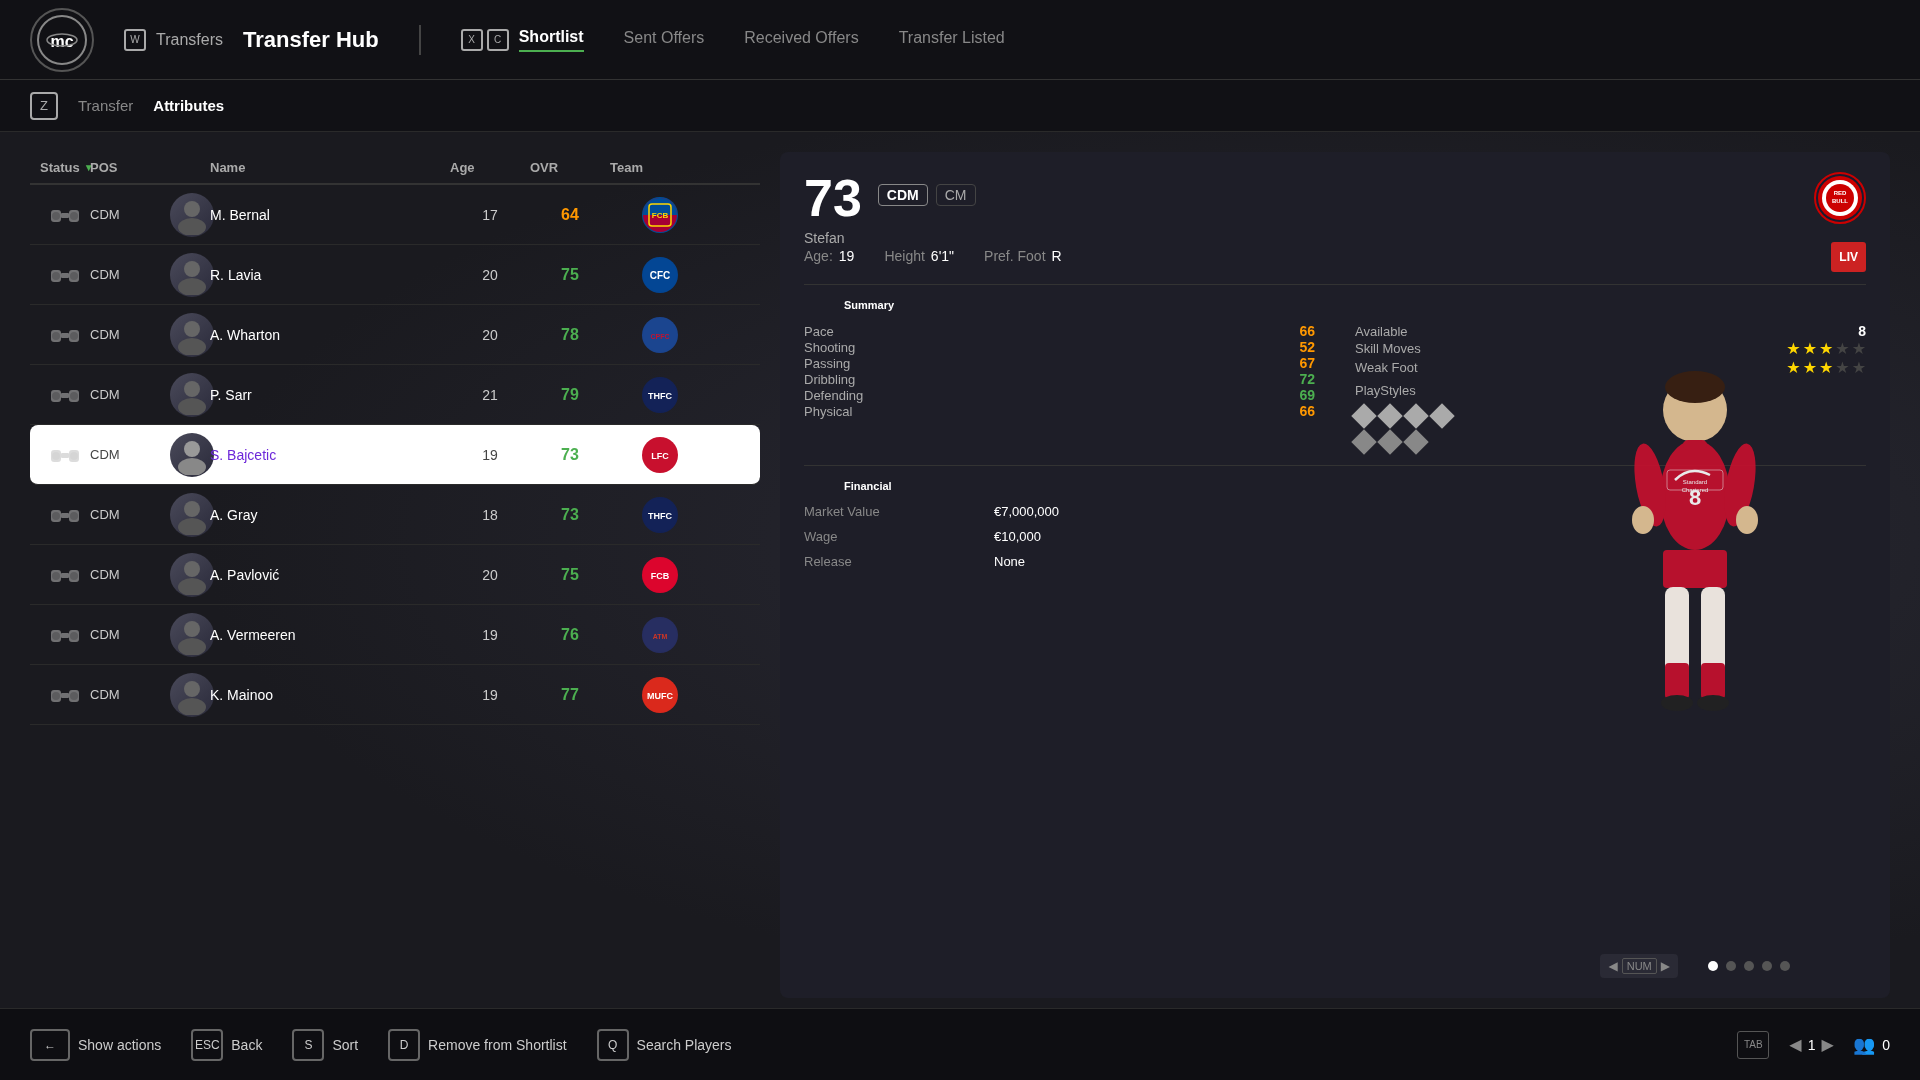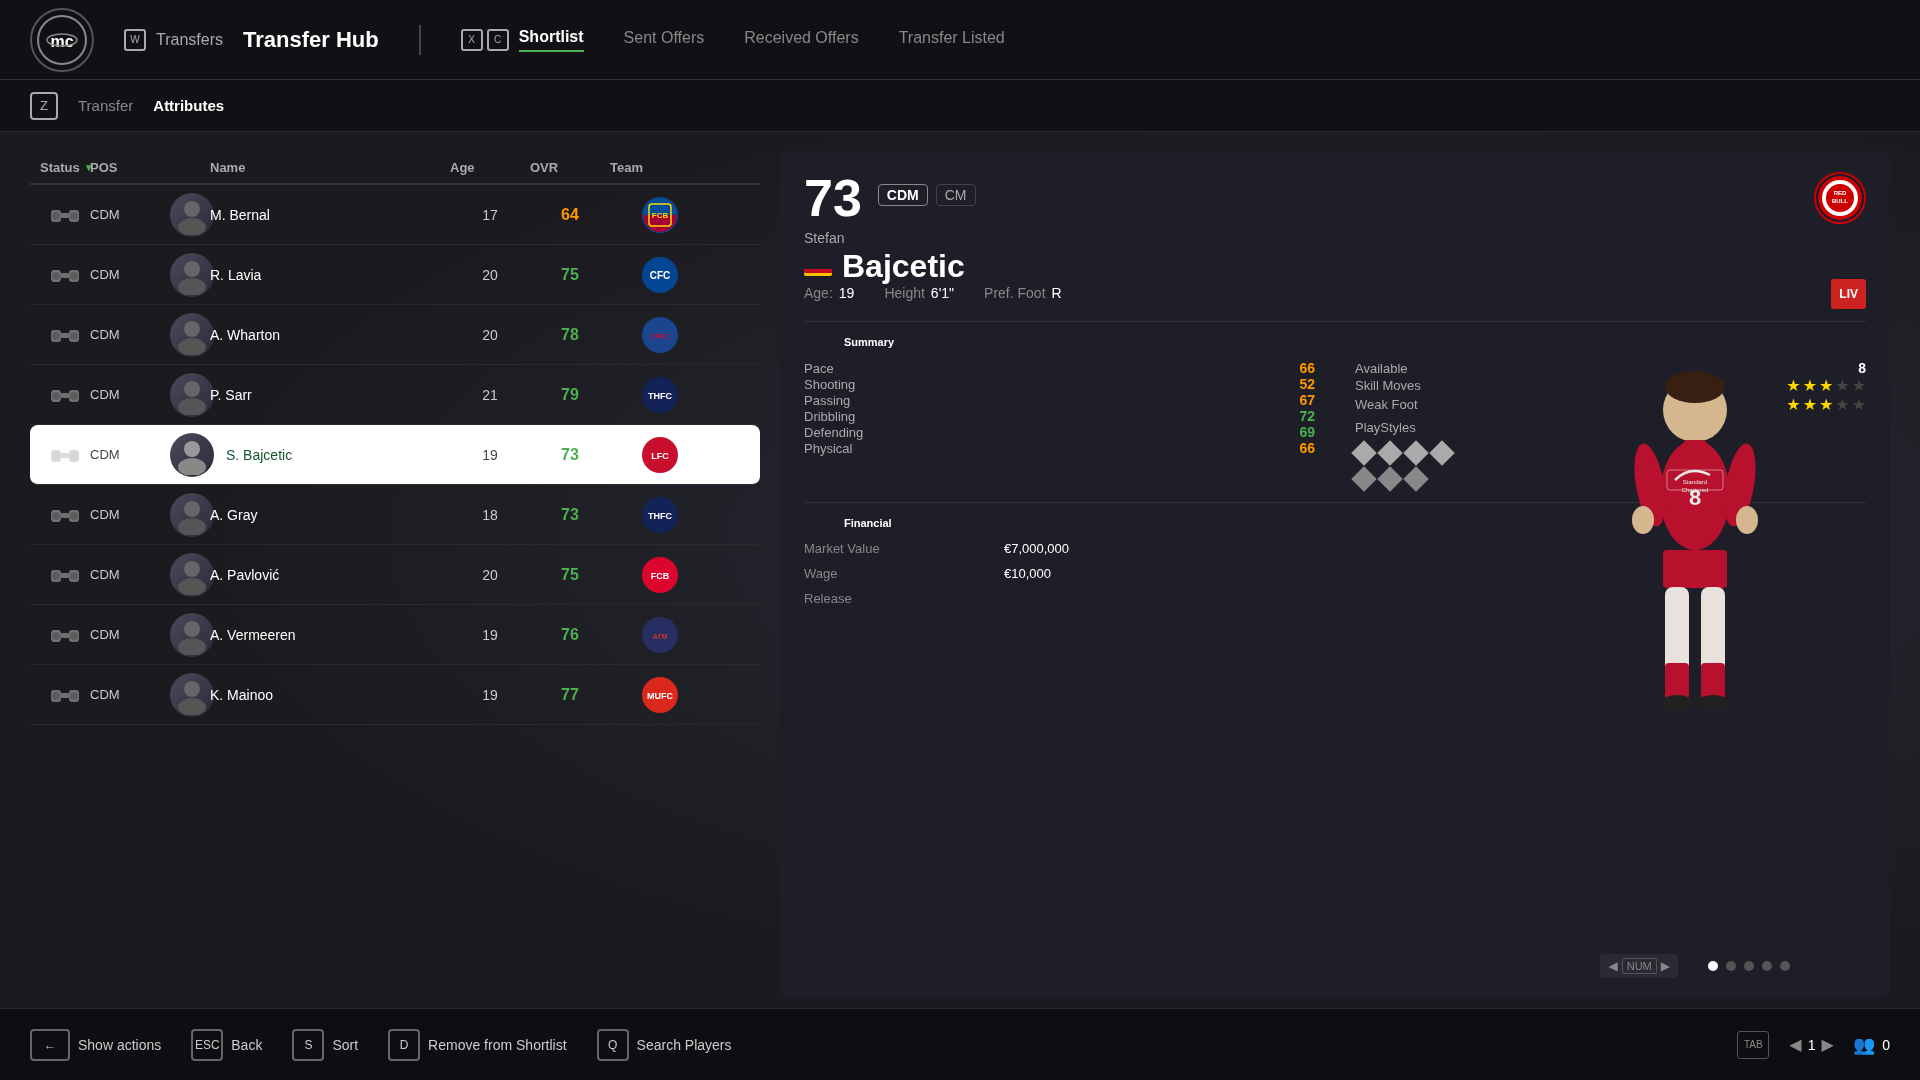--- a/index.html
+++ b/index.html
@@ -595,21 +595,21 @@
               <circle cx="23" cy="12" r="4" fill="#666"></circle>
             </svg>
         </div>
         <div class="player-pos" style="color:#444;">CDM</div>
         <div class="avatar-placeholder">
             <svg width="40" height="40" viewBox="0 0 40 40">
               <circle cx="20" cy="14" r="8" fill="#999"></circle>
               <ellipse cx="20" cy="32" rx="14" ry="9" fill="#888"></ellipse>
             </svg>
           </div>
-        <div class="player-name" style="color:#14532d;margin-left:16px;">S. Bajcetic</div>
+        <div class="player-name" style="color:#6d28d9;">S. Bajcetic</div>
         <div class="player-age" style="color:#444;">19</div>
         <div class="player-ovr">73</div>
         <div class="team-badge">
           <div class="badge-circle badge-liverpool">
             <svg width="36" height="36" viewBox="0 0 36 36">
                 <circle cx="18" cy="18" r="17" fill="#c8102e"></circle>
                 <text x="18" y="22" text-anchor="middle" font-size="9" font-weight="bold" fill="#fff">LFC</text>
               </svg>
           </div>
         </div>
@@ -758,30 +758,20 @@
             <circle cx="23" cy="23" r="14" fill="#cc0000"></circle>
             <text x="23" y="20" text-anchor="middle" font-size="6" font-weight="bold" fill="#fff">RED</text>
             <text x="23" y="28" text-anchor="middle" font-size="6" font-weight="bold" fill="#fff">BULL</text>
           </svg>
         </div>
       </div>
     </div>
 
     <div class="detail-name-section">
       <div class="player-first-name">Stefan</div>
-      <div class="player-last-name">
-
-        <span style="display:inline-block;width:28px;height:18px;border-radius:2px;overflow:hidden;flex-shrink:0;">
-          <svg width="28" height="18" viewBox="0 0 28 18">
-            <rect width="28" height="18" fill="#c60b1e"></rect>
-            <rect y="4" width="28" height="10" fill="#ffc400"></rect>
-          </svg>
-        </span>
-        <span>Bajcetic</span>
-      </div>
     </div>
 
     <div class="detail-info-row">
       <div class="info-item">
         <span class="info-label">Age:</span>
         <span class="info-value">19</span>
       </div>
       <div class="info-item">
         <span class="info-label">Height</span>
         <span class="info-value">6'1"</span>
@@ -864,26 +854,27 @@
             <div style="width:18px;height:18px;background:#888;transform:rotate(45deg);margin-top:4px;"></div>
             <div style="width:18px;height:18px;background:#888;transform:rotate(45deg);margin-top:4px;"></div>
           </div>
         </div>
       </div>
     </div>
 
     <div class="divider"></div>
 
     <div class="section-title">Financial</div>
-    <div style="display:grid;grid-template-columns:160px auto;gap:10px 40px;margin-top:8px;">
+    <div style="display:grid;grid-template-columns:160px auto;gap:10px 30px;margin-top:8px;">
       <span class="fin-label">Market Value</span>
       <span class="fin-value">€7,000,000</span>
       <span class="fin-label">Wage</span>
       <span class="fin-value">€10,000</span>
       <span class="fin-label">Release</span>
+      <span class="fin-value">None</span>
     </div>
 
     <div style="position:absolute;bottom:20px;right:100px;display:flex;align-items:center;gap:10px;">
       <div style="display:flex;align-items:center;gap:4px;background:#2a2a35;padding:4px 8px;border-radius:4px;">
         <span style="font-size:12px;color:#888;">◀</span>
         <span style="font-size:11px;color:#888;border:1px solid #555;padding:1px 4px;border-radius:2px;">NUM</span>
         <span style="font-size:12px;color:#888;">▶</span>
       </div>
       <div class="pagination">
         <div class="page-dot active"></div>

